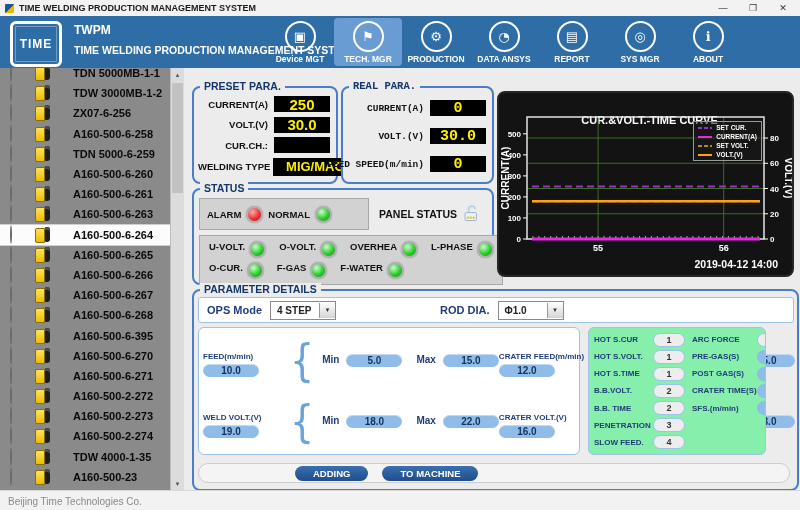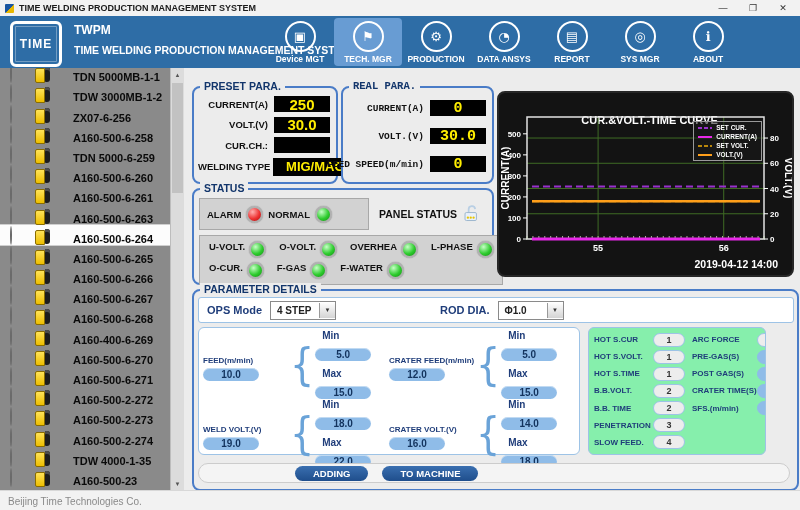--- a/index.html
+++ b/index.html
@@ -29,21 +29,21 @@
             justify-content:center;gap:2px;border-radius:4px;padding:2px 0;cursor:default;}
   .nav-item[data-active="true"]{background:#689cd3;}
   .nav-circle{width:27px;height:27px;border:2px solid #fff;border-radius:50%;
               display:flex;align-items:center;justify-content:center;}
   .nav-glyph{color:#fff;font-size:13px;line-height:1;font-family:"DejaVu Sans",sans-serif;}
   .nav-label{color:#fff;font-size:8.5px;font-weight:bold;white-space:nowrap;}
 
   
   .sidebar{position:absolute;top:68px;left:0;width:184px;height:422px;background:#8a8a8a;overflow:hidden;}
   .side-list{position:absolute;top:-5px;left:0;right:13px;}
-  .side-item{height:20.2px;display:flex;align-items:flex-end;padding-left:10px;gap:23px;}
+  .side-item{height:20.2px;display:flex;align-items:center;padding-left:10px;gap:23px;}
   .side-item[data-selected="true"]{background:#fcfcfc;outline:1px solid #cfcfcf;}
   .side-label{font-size:11px;font-weight:bold;color:#0a0a0a;white-space:nowrap;}
   .led-s{width:9px;height:9px;border-radius:50%;border:1px solid #6a6a6a;flex:0 0 auto;}
   .machine{width:15px;height:16px;position:relative;flex:0 0 auto;}
   .machine:before{content:"";position:absolute;left:0;top:1px;width:8px;height:13px;
                   background:linear-gradient(#ffe358,#edbe00);border:1px solid #8a6d00;
                   border-radius:2px 0 0 2px;}
   .machine:after{content:"";position:absolute;right:0;top:0;width:5px;height:15px;background:#1d1d1d;
                  border-radius:1px 3px 3px 1px;box-shadow:inset 0 3px 0 #4d4d4d;}
   .side-scroll{position:absolute;right:0;top:0;width:13px;height:422px;background:#dcdcdc;border-left:1px solid #bdbdbd;}
@@ -116,21 +116,21 @@
               border:1px solid #9dc3e6;border-radius:6px;display:grid;
               grid-template-columns:1fr 1fr;padding:2px 4px;box-sizing:border-box;}
   .group{display:flex;align-items:center;}
   .g-left{display:flex;flex-direction:column;gap:3px;width:86px;padding-top:8px;}
   .g-label{font-size:8px;font-weight:bold;color:#1f3d7a;white-space:nowrap;}
   .pill{background:#8fbce8;border-radius:8px;color:#13335e;font-weight:bold;font-size:10px;
         padding:1px 0;width:56px;text-align:center;box-shadow:inset 0 1px 0 rgba(255,255,255,.45);}
   .g-brace{font-size:38px;color:#6aa3d8;line-height:1;transform:scaleY(1.15);margin:0 1px;
            font-family:"DejaVu Sans",sans-serif;}
   .g-brace:before{content:"{";}
-  .g-right{display:flex;flex-direction:column;gap:7px;}
+  .g-right{display:flex;flex-direction:row;gap:7px;}
   .mm-label{font-size:10px;font-weight:bold;color:#1f3d7a;margin-left:7px;}
   .right-box{position:absolute;left:394px;top:36px;width:178px;height:128px;background:#86efac;
              border:1px solid #9dc3e6;border-radius:6px;padding:4px 5px;box-sizing:border-box;
              display:flex;flex-direction:column;justify-content:space-between;overflow:hidden;}
   .p-row{display:flex;align-items:center;gap:3px;height:15px;}
   .p-l-label{width:56px;font-size:8px;font-weight:bold;color:#1f3d7a;white-space:nowrap;flex:0 0 auto;}
   .p-pill{width:30px;text-align:center;font-size:9px;font-weight:bold;border-radius:8px;
           flex:0 0 auto;height:12px;line-height:12px;}
   .p-pill[data-style="gray"]{background:#ededed;border:1px solid #9dc3e6;color:#333;}
   .p-pill[data-style="blue"]{background:#8fbce8;border:1px solid #8fbce8;color:#13335e;}
@@ -292,21 +292,21 @@
 
         <div class="side-item">
           <span class="item-led" data-status="[object Object]"><span class="led-s"></span></span>
           <span class="machine"></span>
           <span class="side-label">A160-500-6-268</span>
         </div>
 
         <div class="side-item">
           <span class="item-led" data-status="[object Object]"><span class="led-s"></span></span>
           <span class="machine"></span>
-          <span class="side-label">A160-400-6-269</span>
+          <span class="side-label">A160-500-6-395</span>
         </div>
 
         <div class="side-item">
           <span class="item-led" data-status="[object Object]"><span class="led-s"></span></span>
           <span class="machine"></span>
           <span class="side-label">A160-500-6-270</span>
         </div>
 
         <div class="side-item">
           <span class="item-led" data-status="[object Object]"><span class="led-s"></span></span>

